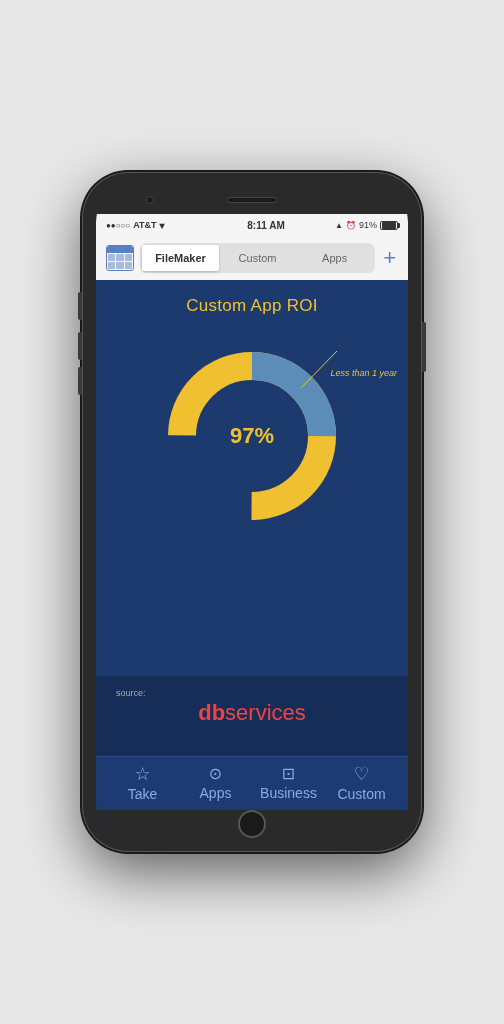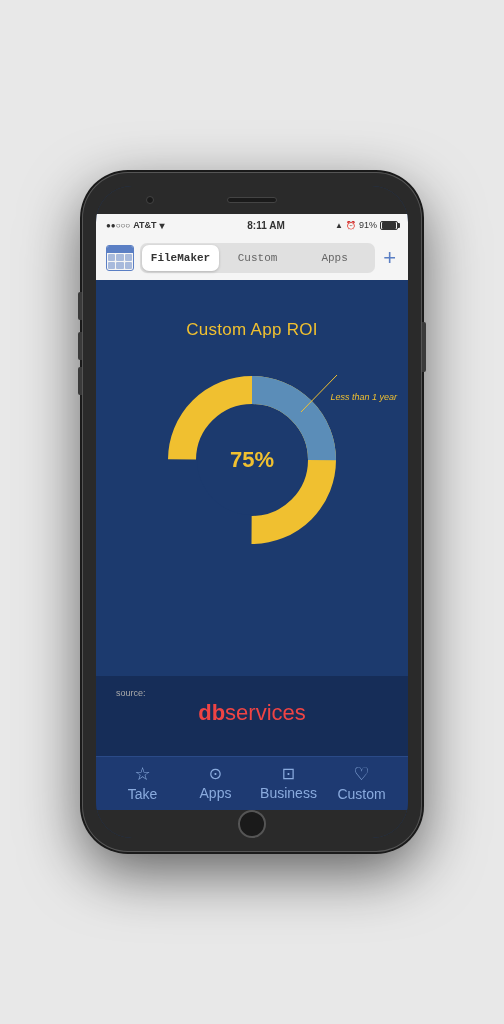--- a/index.html
+++ b/index.html
@@ -191,26 +191,25 @@
       padding: 2px;
       gap: 0;
       flex: 1;
       height: 30px;
     }
     .tab-item {
       flex: 1;
       display: flex;
       align-items: center;
       justify-content: center;
-      border-radius: 7px;
+      border-radius: 2px;
       font-size: 11px;
       font-weight: 500;
       color: #666;
       cursor: pointer;
-      font-family: Liberation Mono, monospace;
     }
     .tab-item.active {
       background: white;
       color: #333;
       box-shadow: 0 1px 3px rgba(0,0,0,0.2);
       font-weight: 600;
     }
 
     .nav-plus {
       font-size: 22px;
@@ -231,21 +230,20 @@
       padding: 16px 20px 0;
       position: relative;
     }
 
     .page-title {
       color: #f0c030;
       font-size: 17px;
       font-weight: 400;
       margin-bottom: 20px;
       letter-spacing: 0.3px;
-      margin-top: 24px;
     }
 
     
     .chart-area {
       position: relative;
       width: 200px;
       height: 200px;
       margin-bottom: 10px;
     }
 
@@ -404,21 +402,21 @@
           <circle cx="100" cy="100" r="70" fill="none" stroke="#f0c030" stroke-width="28" stroke-dasharray="329.9 109.9" stroke-dashoffset="109.9" transform="rotate(-90 100 100)"></circle>
 
           <circle cx="100" cy="100" r="70" fill="none" stroke="#5b8db8" stroke-width="28" stroke-dasharray="109.9 329.9" stroke-dashoffset="0" transform="rotate(-90 100 100)"></circle>
 
           <circle cx="100" cy="100" r="55" fill="#1c3a6e"></circle>
 
           <line x1="149" y1="52" x2="185" y2="15" stroke="#f0c030" stroke-width="1"></line>
         </svg>
 
         
-        <div class="chart-center-label">75%</div>
+        <div class="chart-center-label">97%</div>
 
         
         <div style="position:absolute; top:-12px; right:-45px; color:#f0c030; font-size:9px; font-style:italic; white-space:nowrap; text-align:left;margin-top:44px;">Less than 1 year</div>
       </div>
 
       <div class="source-section">
         <div class="source-label">source:</div>
         <div class="source-brand">
           <strong>db</strong><span>services</span>
         </div>

